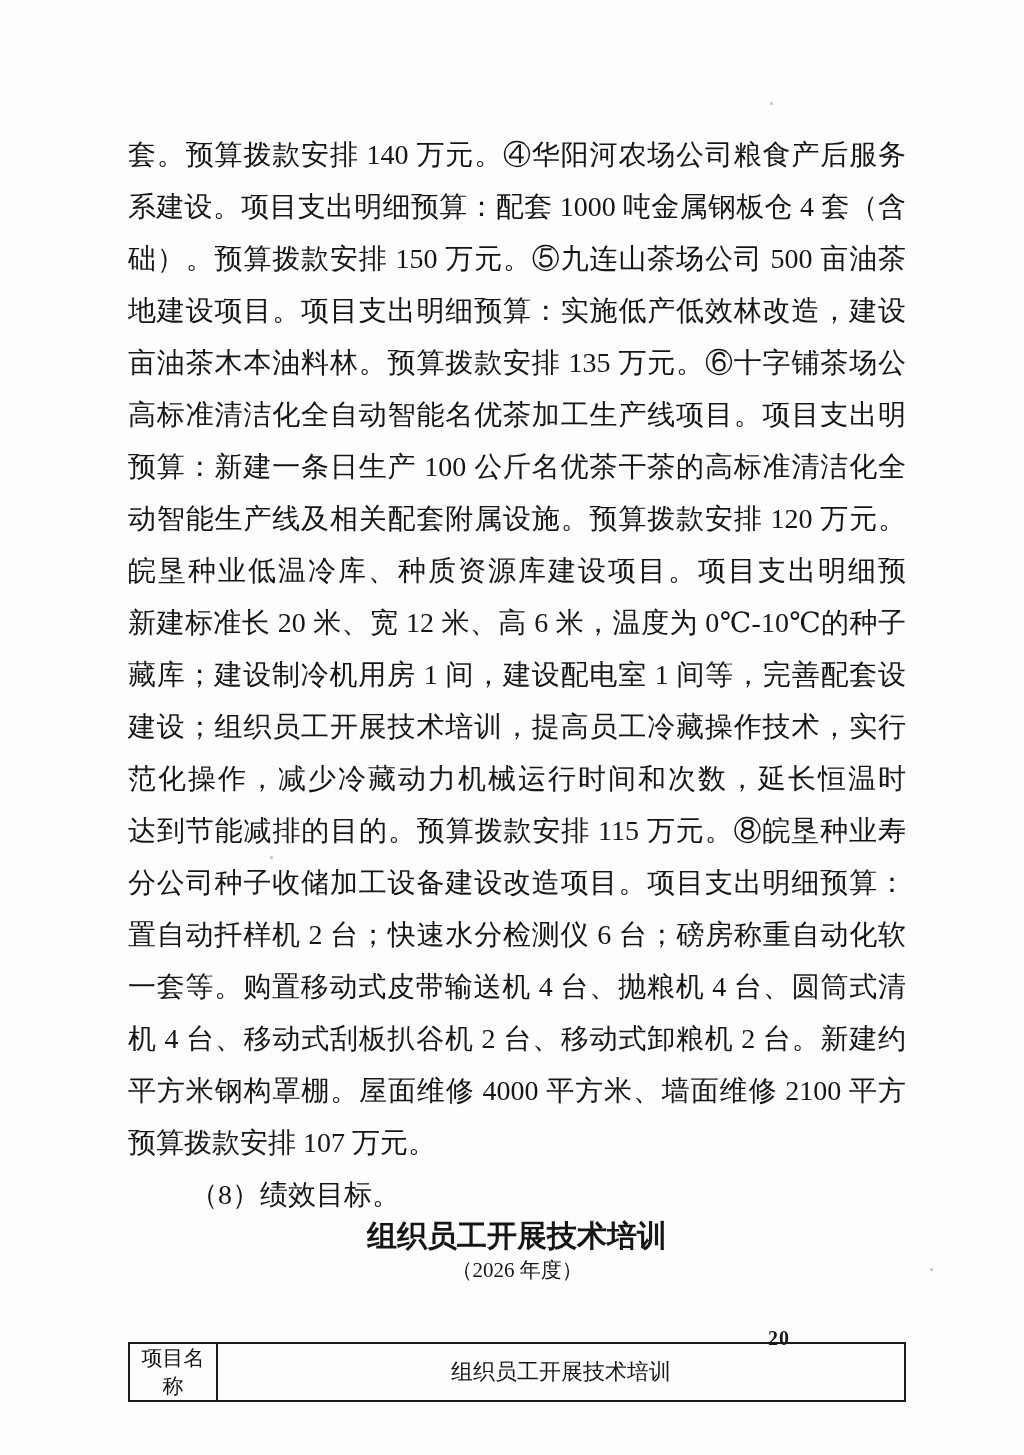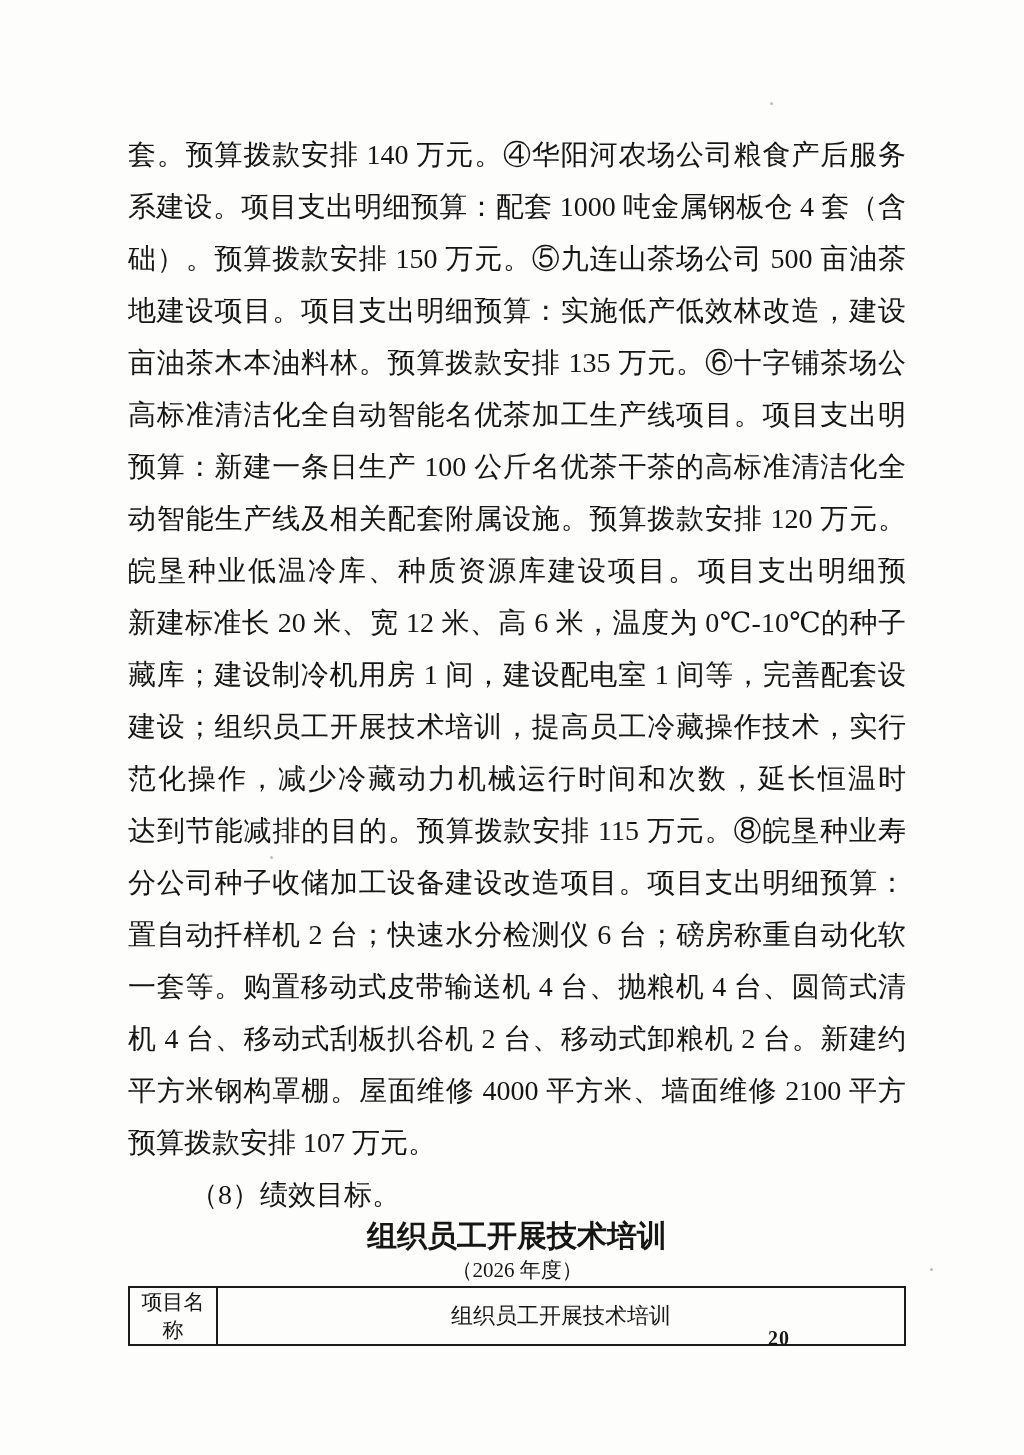--- a/index.html
+++ b/index.html
@@ -60,21 +60,21 @@
     left: 128px;
     top: 1256px;
     width: 778px;
     text-align: center;
     font-size: 21px;
     line-height: 28px;
   }
   table.target-table {
     position: absolute;
     left: 128px;
-    top: 1286px;
+    top: 1342px;
     width: 778px;
     border-collapse: collapse;
     table-layout: fixed;
   }
   table.target-table td {
     border: 2px solid #1c1c1c;
     height: 38px;
     text-align: center;
     vertical-align: middle;
     padding: 0 2px;

